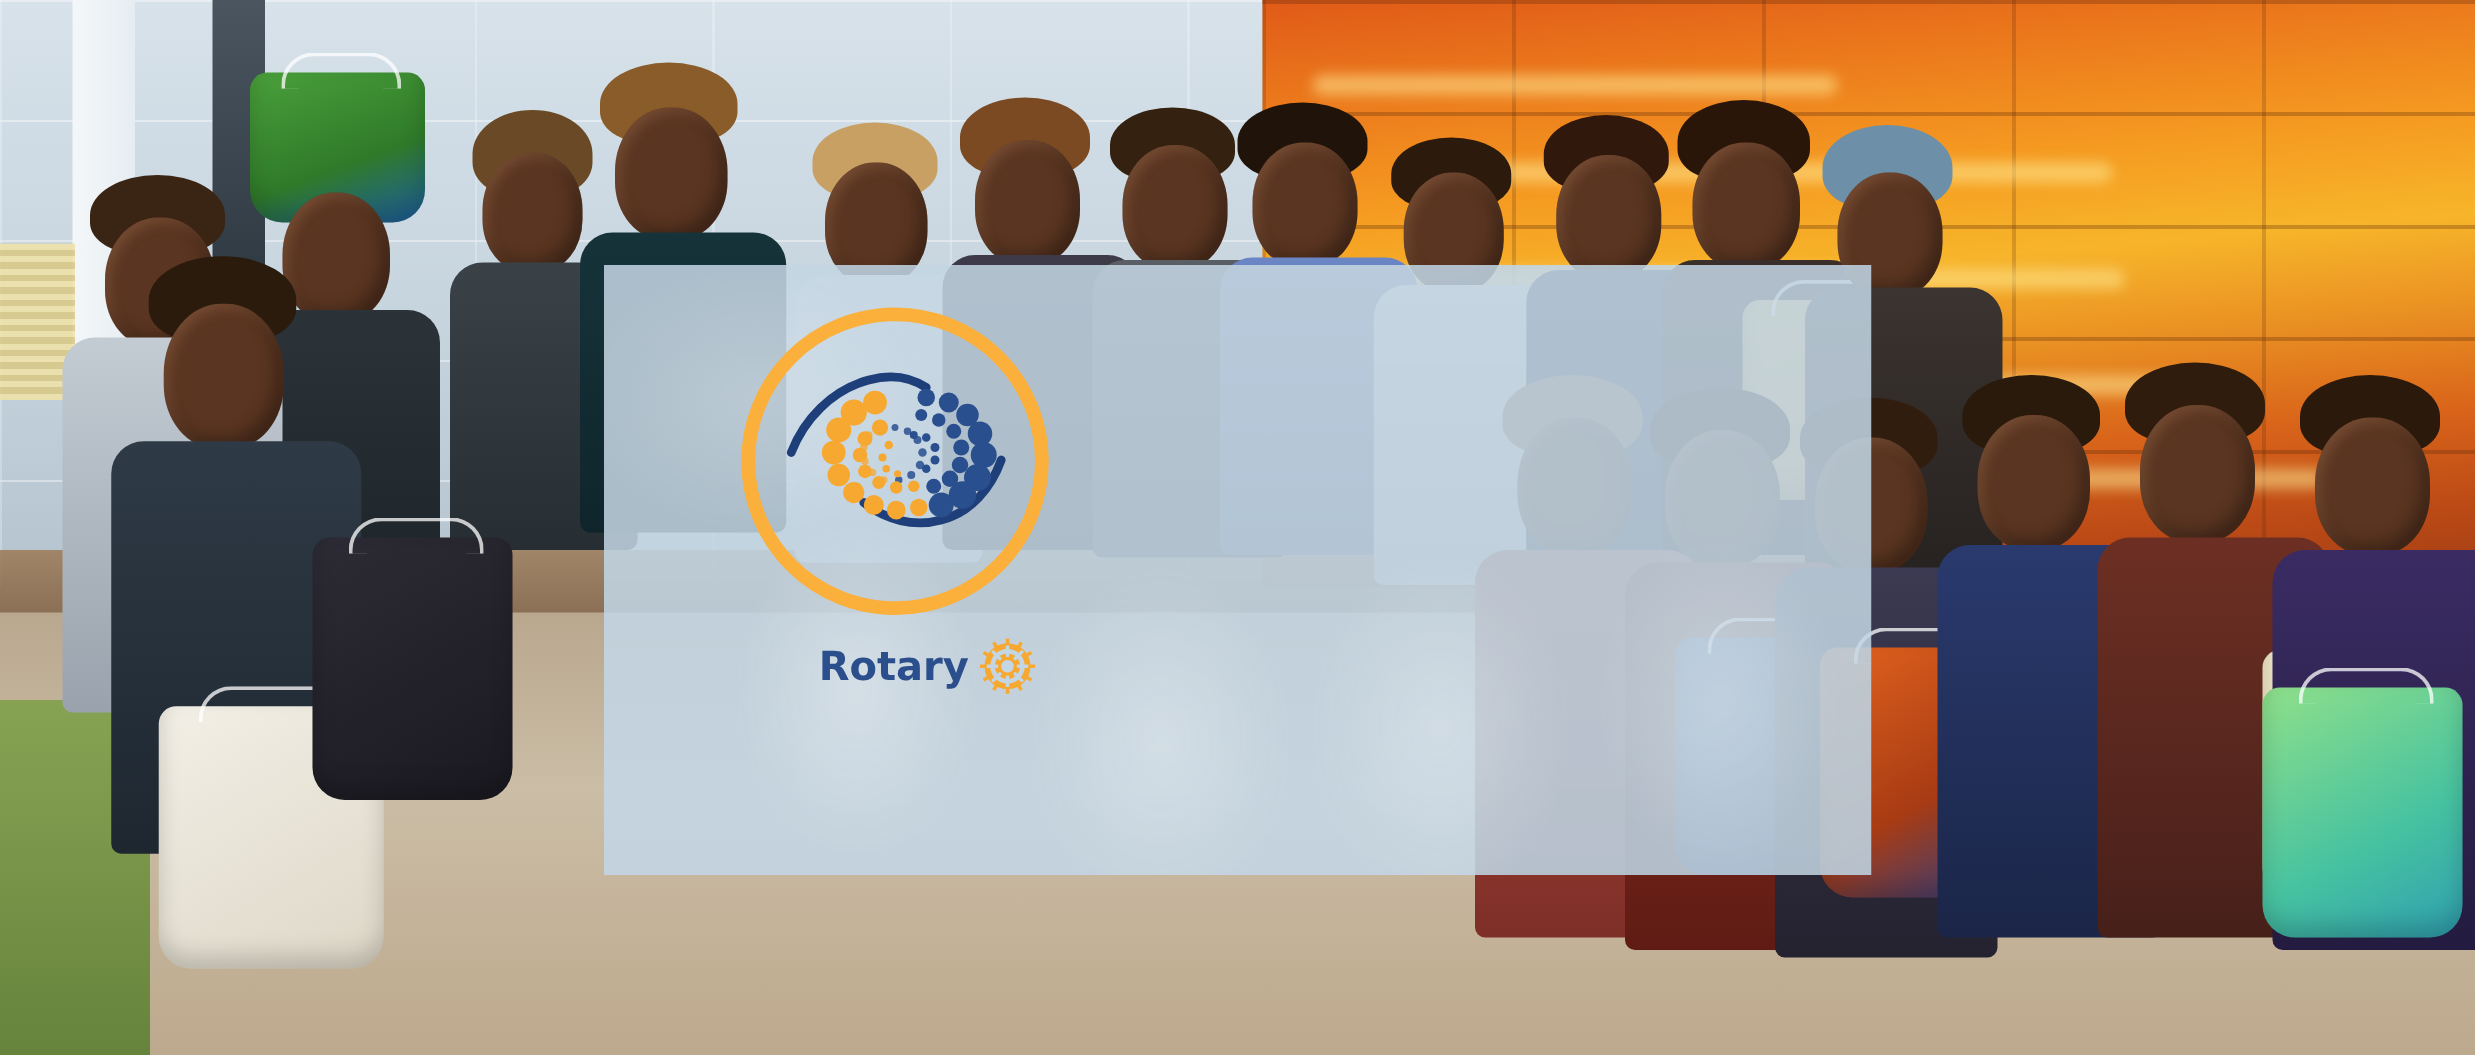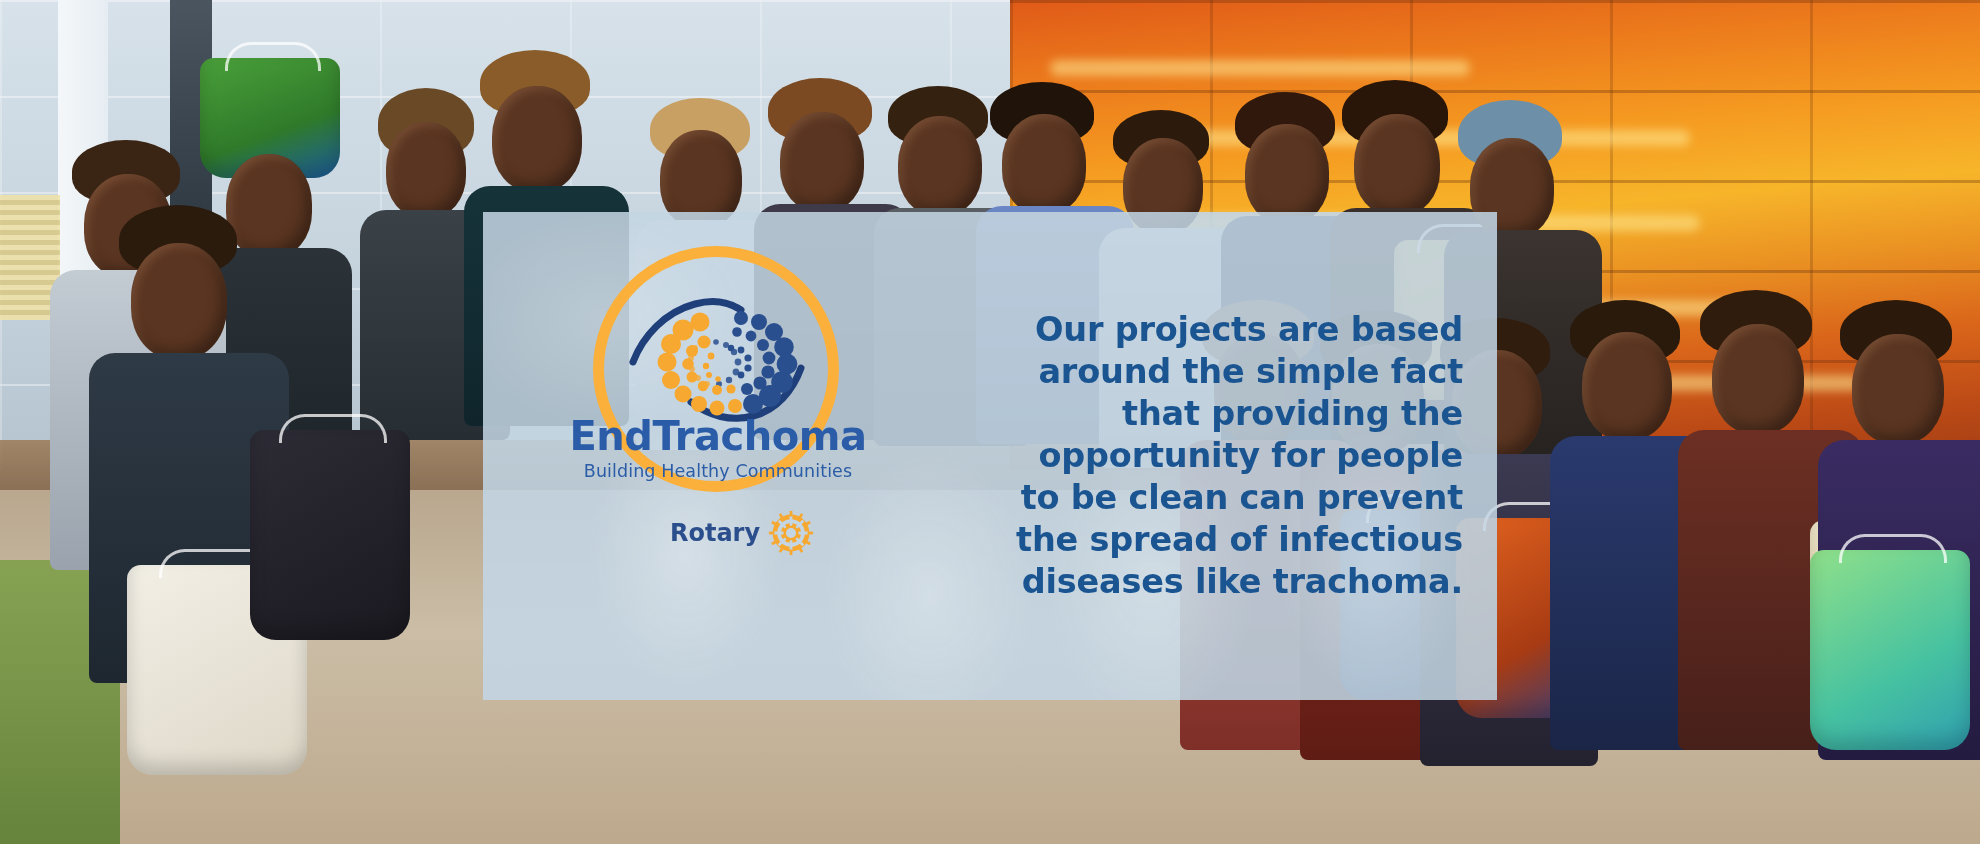--- a/index.html
+++ b/index.html
@@ -162,21 +162,21 @@
   .wm-sub{
     font-size:17.5px; font-weight:400; color:#2B5CA8;
     margin-top:5px; letter-spacing:.1px;
     font-family:"DejaVu Sans", sans-serif;
   }
   .rotary-row{
     position:absolute; left:0; top:282px; width:470px;
     display:flex; align-items:center; justify-content:center; gap:8px;
   }
   .rotary-word{
-    font-size:24px; font-weight:700; color:#2B4E8C;
+    font-size:32px; font-weight:700; color:#2B4E8C;
     font-family:"DejaVu Sans", sans-serif;
     margin-left:48px;
   }
   .rotary-wheel{ width:46px; height:46px; flex:none; }
   .rotary-sub{
     position:absolute; left:0; top:318px; width:450px;
     text-align:center;
     font-size:17px; color:#33507E;
     font-family:"DejaVu Sans", sans-serif;
   }
@@ -403,24 +403,20 @@
           <circle cx="156" cy="145" r="6"></circle>
 
           <circle cx="140" cy="104" r="3.2"></circle>
           <circle cx="150" cy="106" r="3.4"></circle>
           <circle cx="157" cy="114" r="3.6"></circle>
           <circle cx="157" cy="124" r="3.6"></circle>
           <circle cx="150" cy="131" r="3.4"></circle>
         </g>
       </svg>
 
-      <div class="logo-wordmark">
-        <div class="wm-main">EndTrachoma</div>
-        <div class="wm-sub">Building Healthy Communities</div>
-      </div>
 
       <div class="rotary-row">
         <div class="rotary-word">Rotary</div>
         <svg class="rotary-wheel" viewBox="0 0 100 100">
           <g fill="#F7A830">
             <circle cx="50" cy="50" r="40"></circle>
           </g>
           <g fill="#C4D6E4">
             <circle cx="50" cy="50" r="30"></circle>
           </g>
@@ -451,24 +447,15 @@
             <rect x="47" y="2" width="6" height="12" transform="rotate(210 50 50)"></rect>
             <rect x="47" y="2" width="6" height="12" transform="rotate(240 50 50)"></rect>
             <rect x="47" y="2" width="6" height="12" transform="rotate(300 50 50)"></rect>
             <rect x="47" y="2" width="6" height="12" transform="rotate(330 50 50)"></rect>
           </g>
         </svg>
       </div>
 
     </div>
 
-    <div class="quote">
-      <div class="quote-line">Our projects are based</div>
-      <div class="quote-line">around the simple fact</div>
-      <div class="quote-line">that providing the</div>
-      <div class="quote-line">opportunity for people</div>
-      <div class="quote-line">to be clean can prevent</div>
-      <div class="quote-line">the spread of infectious</div>
-      <div class="quote-line">diseases like trachoma.</div>
-    </div>
 
   </div>
 </div>
 
 </body></html>

